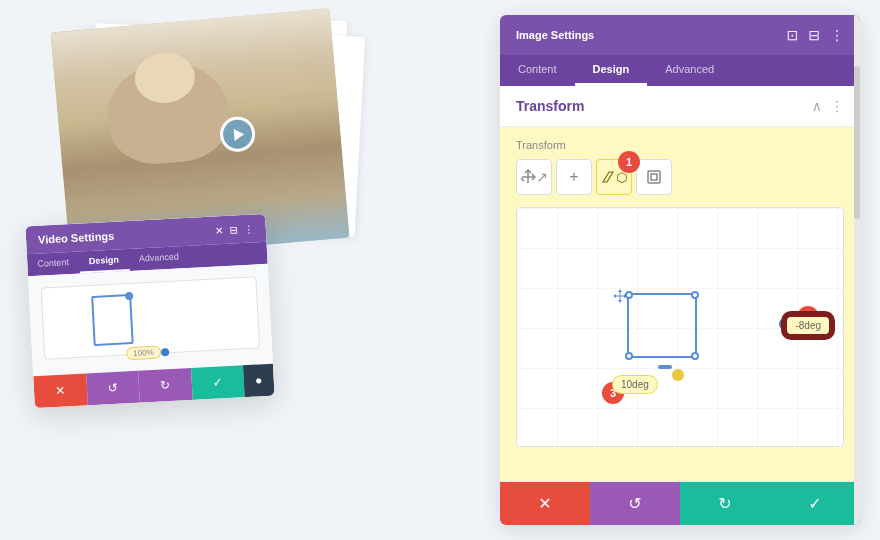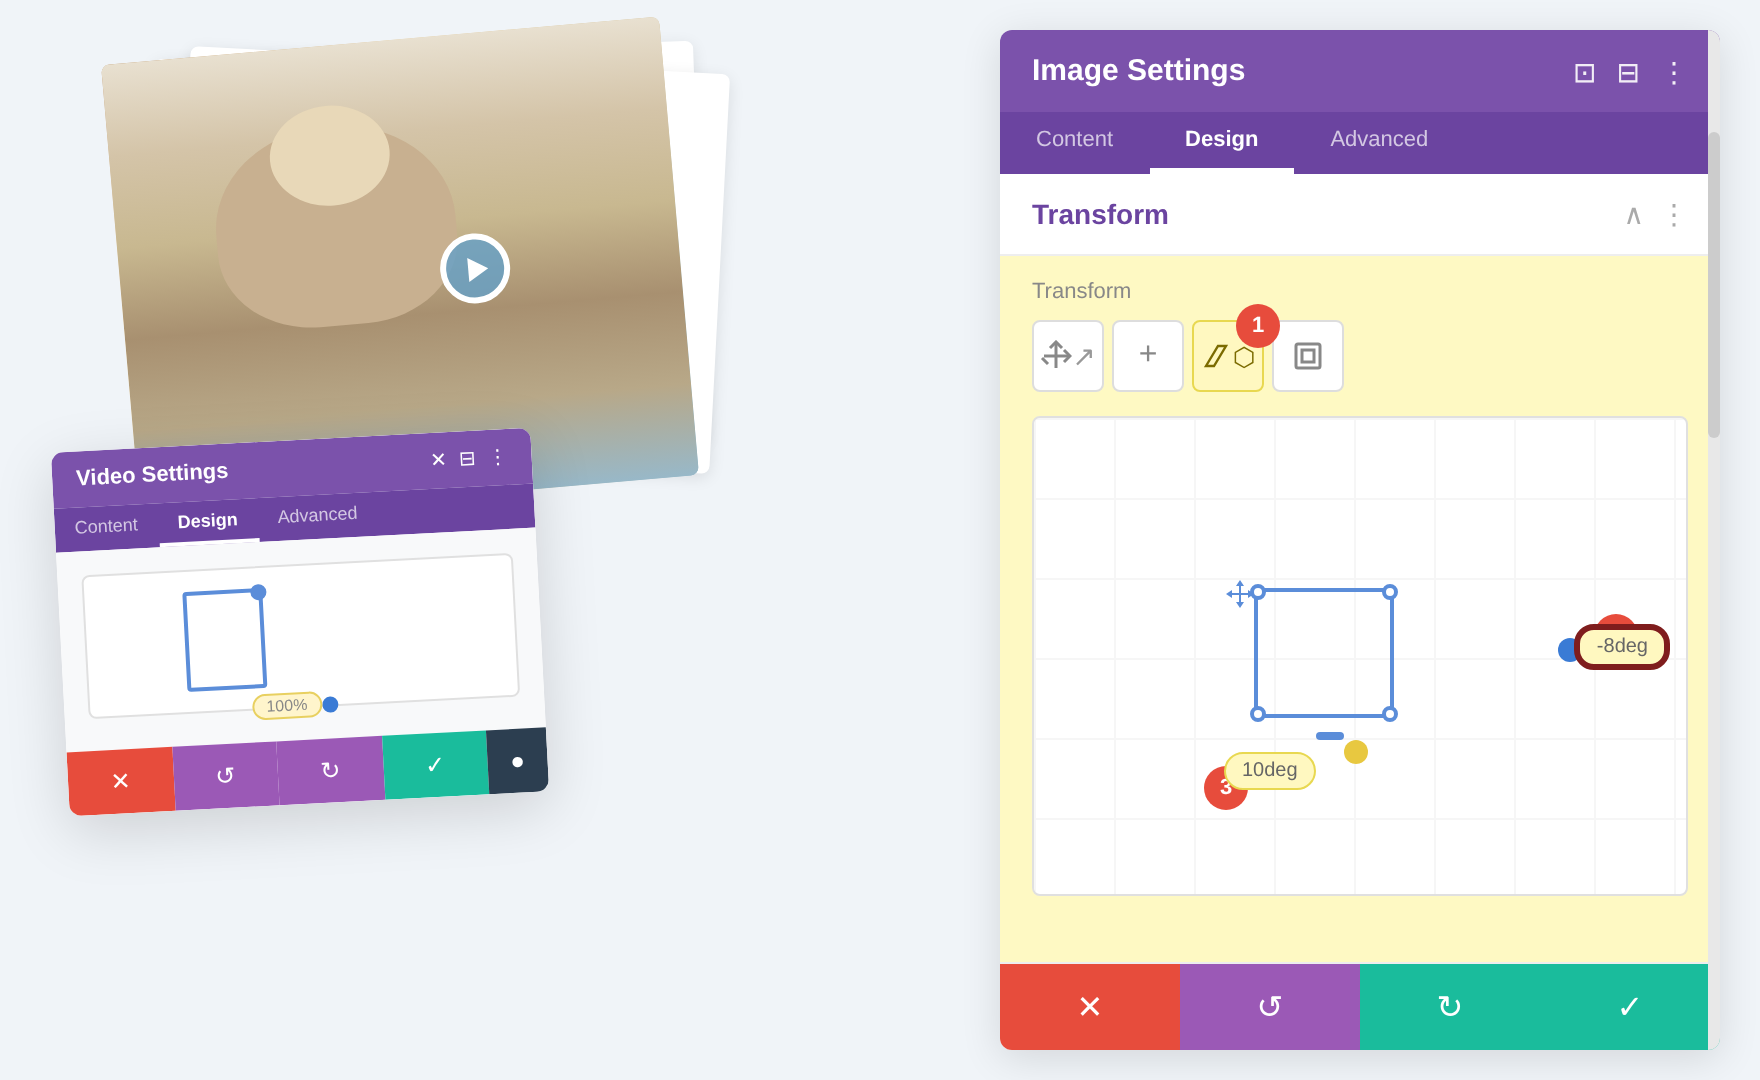--- a/index.html
+++ b/index.html
@@ -210,21 +210,21 @@
     .panel-header {
       background: #7b52ab;
       padding: 12px 16px;
       display: flex;
       align-items: center;
       justify-content: space-between;
     }
 
     .panel-title {
       color: white;
-      font-size: 15px;
+      font-size: 11px;
       font-weight: 600;
     }
 
     .panel-header-icons {
       display: flex;
       gap: 10px;
     }
 
     .panel-header-icons span {
       color: white;
@@ -406,21 +406,21 @@
       background: #3a7bd5;
       border-radius: 50%;
     }
 
     
     .rotation-label-right {
       position: absolute;
       top: 103px;
       right: 8px;
       background: #fff8c0;
-      border: 3px solid #7f1d1d;
+      border: 6px solid #7f1d1d;
       border-radius: 10px;
       padding: 3px 8px;
       font-size: 10px;
       color: #666;
       font-weight: 500;
     }
 
     
     .rotation-dot-bottom {
       position: absolute;

